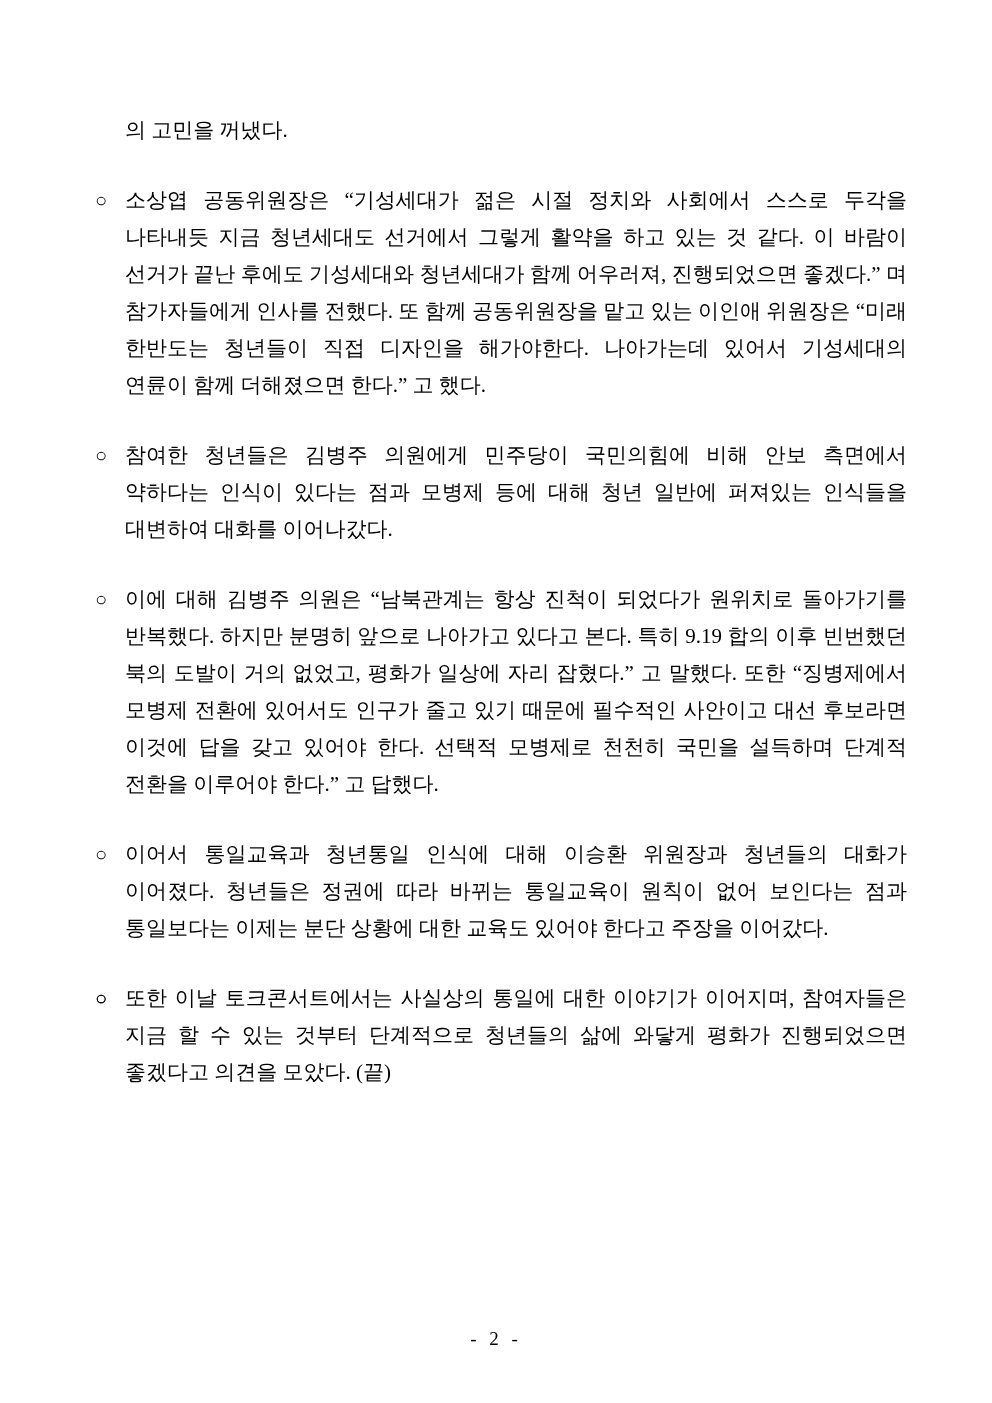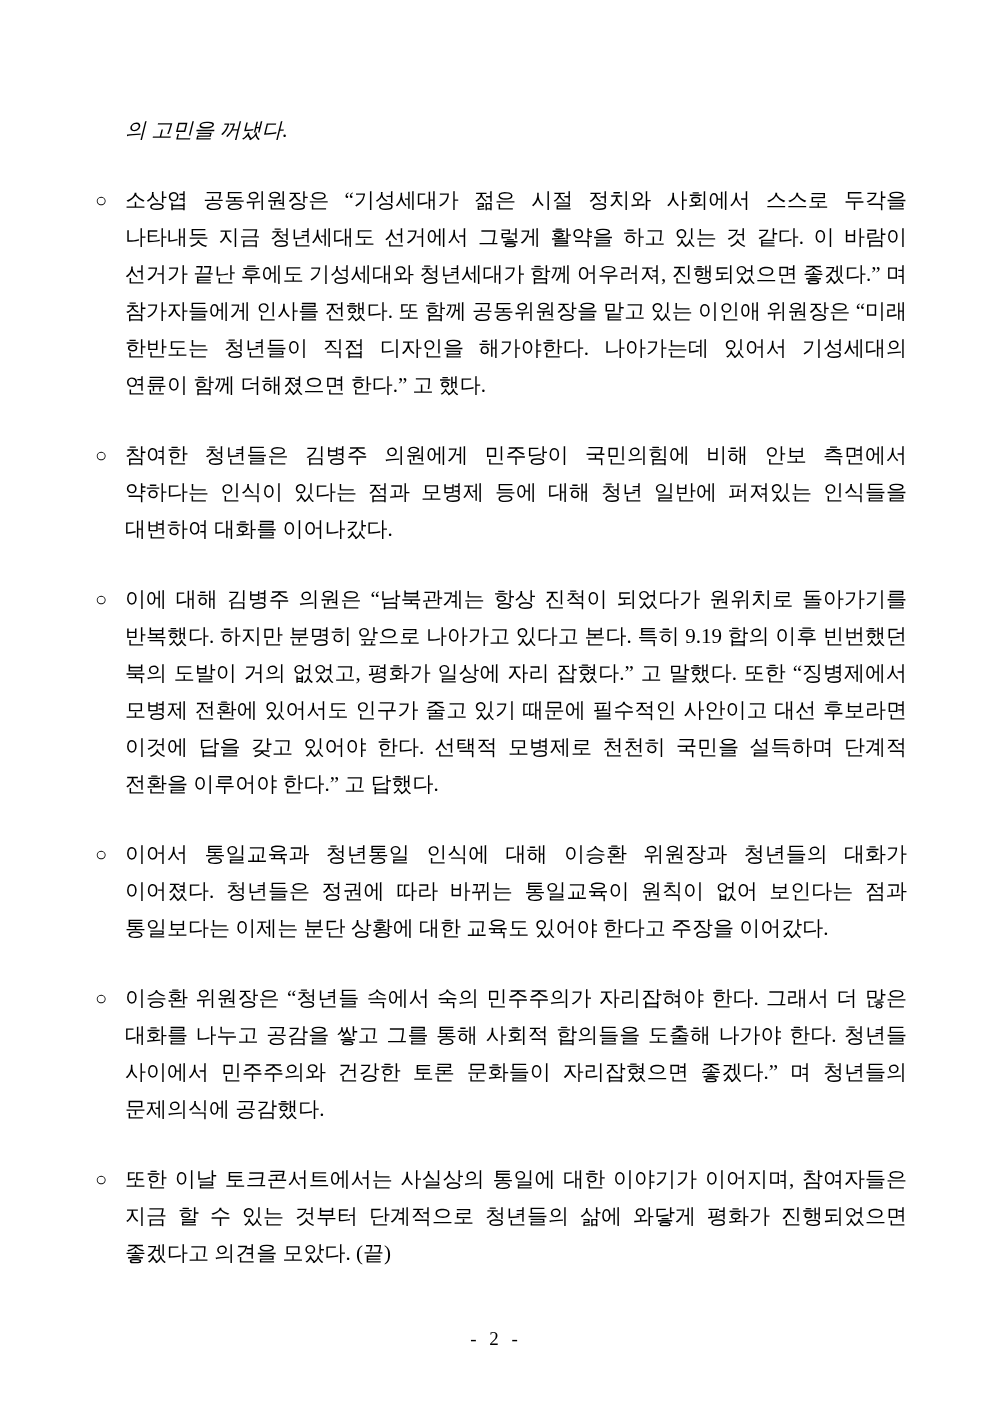--- a/index.html
+++ b/index.html
@@ -19,21 +19,20 @@
     position: absolute;
     top: 112px;
     left: 95px;
     width: 812px;
   }
   .cont-line {
     margin: 0 0 17px 30px;
     font-size: 21px;
     line-height: 37px;
     text-align: justify;
-    font-style: italic;
   }
   .para {
     position: relative;
     padding-left: 30px;
     margin: 33px 0 0 0;
     font-size: 21px;
     line-height: 37px;
     text-align: justify;
     text-align-last: left;
     word-break: keep-all;
@@ -77,21 +76,20 @@
     <span>이에 대해 김병주 의원은 “남북관계는 항상 진척이 되었다가 원위치로 돌아가기를 반복했다. 하지만 분명히 앞으로 나아가고 있다고 본다. 특히 9.19 합의 이후 빈번했던 북의 도발이 거의 없었고, 평화가 일상에 자리 잡혔다.” 고 말했다. 또한 “징병제에서 모병제 전환에 있어서도 인구가 줄고 있기 때문에 필수적인 사안이고 대선 후보라면 이것에 답을 갖고 있어야 한다. 선택적 모병제로 천천히 국민을 설득하며 단계적 전환을 이루어야 한다.” 고 답했다.</span>
   </p>
 
   <p class="para">
     <span class="bullet">○</span>
     <span>이어서 통일교육과 청년통일 인식에 대해 이승환 위원장과 청년들의 대화가 이어졌다. 청년들은 정권에 따라 바뀌는 통일교육이 원칙이 없어 보인다는 점과 통일보다는 이제는 분단 상황에 대한 교육도 있어야 한다고 주장을 이어갔다.</span>
   </p>
 
   <p class="para">
     <span class="bullet">○</span>
-    <span>이승환 위원장은 “청년들 속에서 숙의 민주주의가 자리잡혀야 한다. 그래서 더 많은 대화를 나누고 공감을 쌓고 그를 통해 사회적 합의들을 도출해 나가야 한다. 청년들 사이에서 민주주의와 건강한 토론 문화들이 자리잡혔으면 좋겠다.” 며 청년들의 문제의식에 공감했다.</span>
   </p>
 
   <p class="para">
     <span class="bullet">○</span>
     <span>또한 이날 토크콘서트에서는 사실상의 통일에 대한 이야기가 이어지며, 참여자들은 지금 할 수 있는 것부터 단계적으로 청년들의 삶에 와닿게 평화가 진행되었으면 좋겠다고 의견을 모았다. (끝)</span>
   </p>
 
 </div>
 
 <div class="footer">- 2 -</div>

